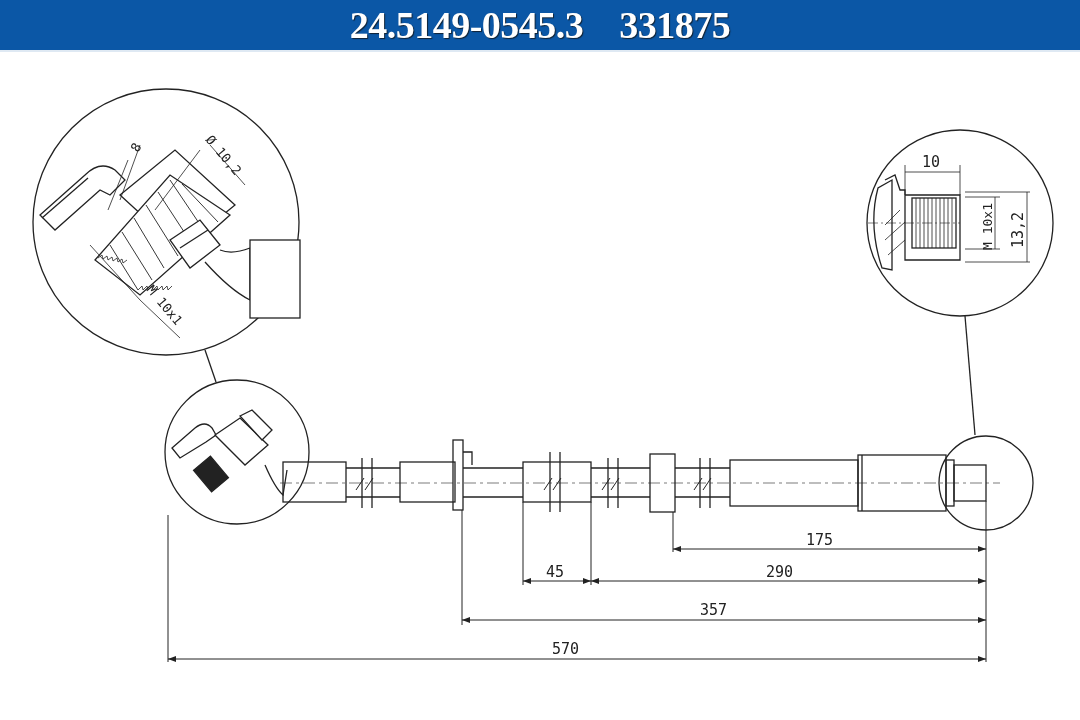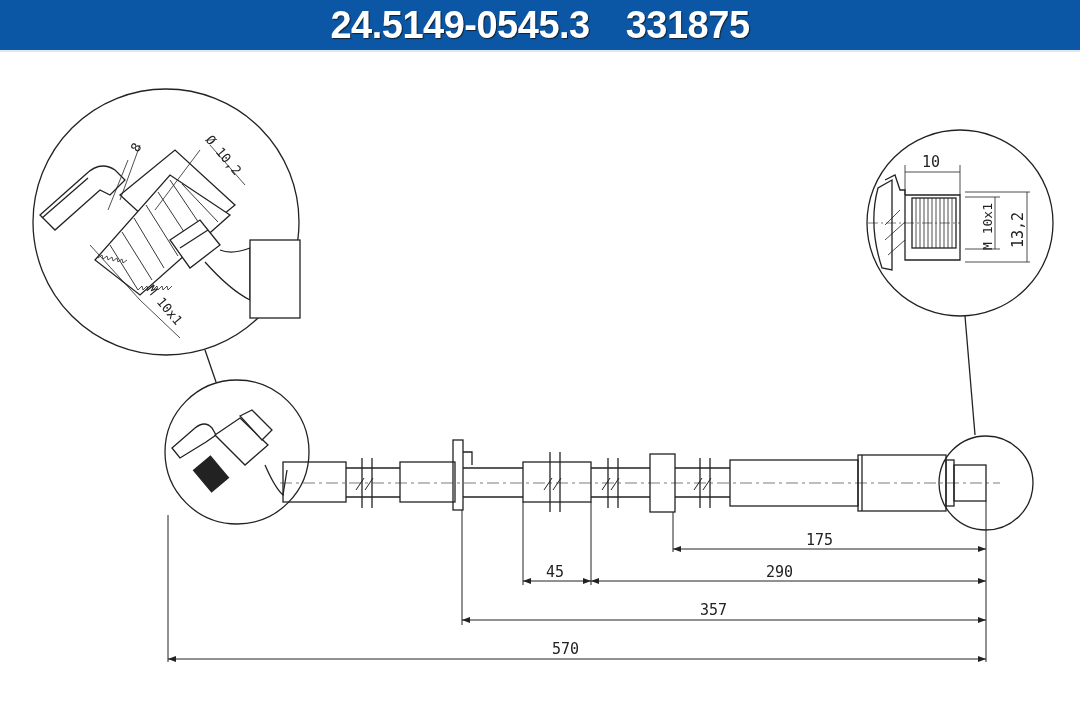--- a/index.html
+++ b/index.html
@@ -1,18 +1,18 @@
 <!DOCTYPE html>
 <html><head>
 <meta charset="utf-8">
 <style>
   html,body{margin:0;padding:0;background:#fff;}
   body{width:1080px;height:720px;overflow:hidden;position:relative;font-family:"Liberation Sans",sans-serif;}
   .header{position:absolute;left:0;top:0;width:1080px;height:50px;background:#0b57a6;display:flex;align-items:center;justify-content:center;border-bottom:2px solid #dfe9f3;}
-  .header-title{color:#fff;font-weight:bold;font-size:38px;letter-spacing:-0.5px;font-family:Liberation Sans, sans-serif;text-shadow:1px 1px 1px #123;}
+  .header-title{color:#fff;font-weight:bold;font-size:38px;letter-spacing:-0.5px;font-family:Liberation Serif, serif;text-shadow:1px 1px 1px #123;}
   .header-title span{margin:0 18px;}
   svg.drawing{position:absolute;left:0;top:52px;}
   .dim{font-family:"DejaVu Sans Mono","Liberation Mono",monospace;font-size:15px;fill:#222;}
   .dimsm{font-family:"DejaVu Sans Mono","Liberation Mono",monospace;font-size:13px;fill:#222;}
 </style>
 </head>
 <body>
 
 <div class="header">
   <div class="header-title">

